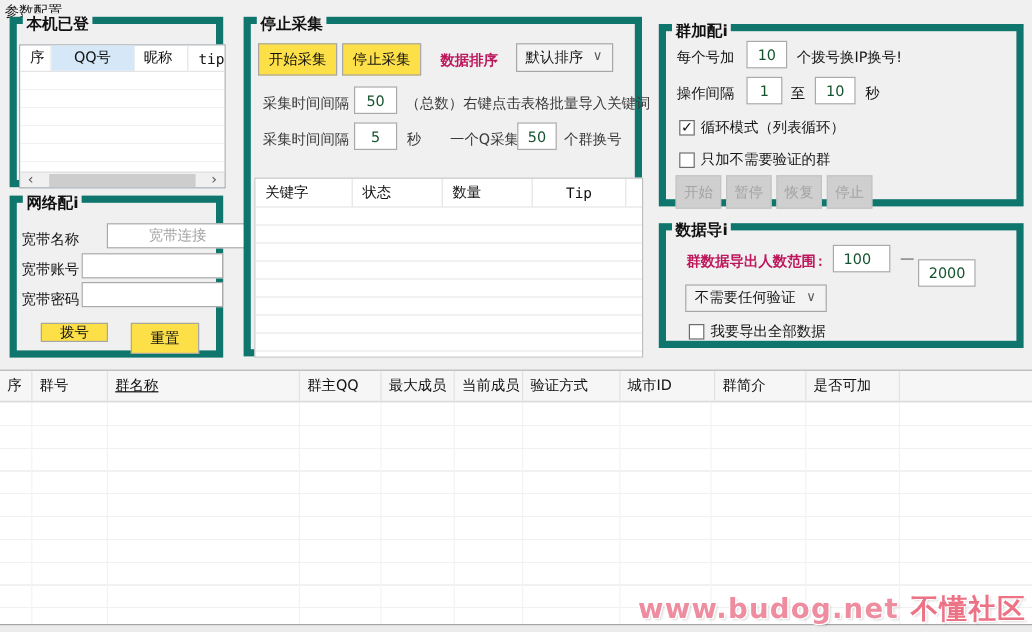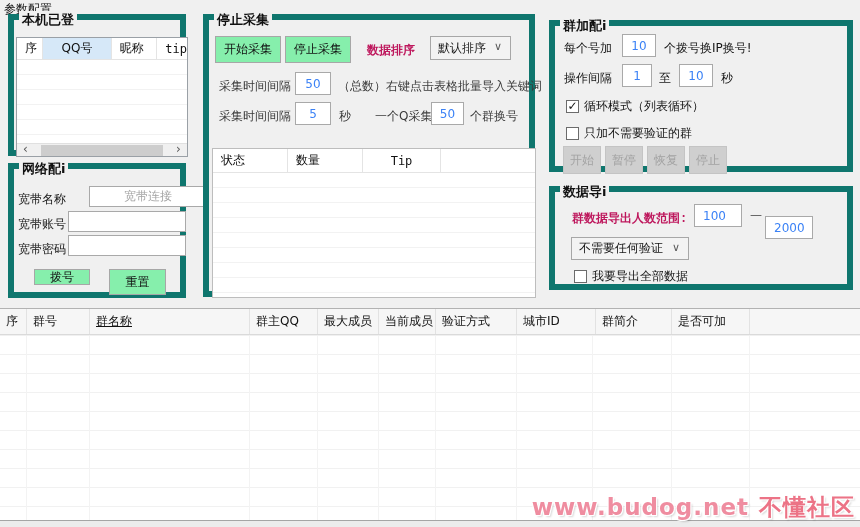--- a/index.html
+++ b/index.html
@@ -7,27 +7,27 @@
   body { font-family:"DejaVu Sans","Liberation Sans",sans-serif; font-size:12px; color:#151515; }
   #app { position:relative; width:860px; height:527px; background:#f0f0f0; overflow:hidden; }
 
   .lbl { position:absolute; white-space:nowrap; font-size:12px; }
   .green { color:#be185d; font-weight:bold; }
 
   .group { position:absolute; border:6px solid #0f766e;padding-left:28px; }
   .glabel { position:absolute; top:-9px; left:5px; background:#f0f0f0; padding:0 3px;
             font-weight:bold; font-size:13px; color:#111; white-space:nowrap; }
 
-  .btn { position:absolute; background:#86efac; border:1px solid #a7a7a7; font-size:12px;
+  .btn { position:absolute; background:#fde047; border:1px solid #a7a7a7; font-size:12px;
          color:#111; display:flex; align-items:center; justify-content:center; cursor:default;
          font-family:inherit; }
   .btn.disabled { background:#cfcfcf; border-color:#c4c4c4; color:#a3a3a3; }
 
   .tin { position:absolute; background:#fff; border:1px solid #a9a9a9; font-size:12px;
-         font-family:inherit; color:#3b82f6; text-align:center; outline:none; }
+         font-family:inherit; color:#14532d; text-align:center; outline:none; }
   .tin.leftpad { text-align:left; padding-left:8px; }
   .tin.ghost { color:#a3a3a3; }
 
   .combo { position:absolute; background:#f3f3f3; border:1px solid #a7a7a7; display:flex;
            align-items:center; padding-left:7px; }
   .combo .chev { position:absolute; right:8px; top:3px; color:#5a5a5a; font-size:11px; }
 
   .cb { position:absolute; display:flex; align-items:center; }
   .cb .box { width:13px; height:13px; background:#fff; border:1px solid #6b6b6b; margin-right:5px;
              display:flex; align-items:center; justify-content:center; font-size:12px; line-height:11px; color:#111; }
@@ -115,20 +115,21 @@
 
     <span class="lbl" style="left:10px; top:88px; color:#3a3a3a;">采集时间间隔</span>
     <input class="tin" style="left: 86px; top: 82px; width: 36px; height: 23px;" value="5">
     <span class="lbl" style="left:130px; top:88px; color:#3a3a3a;">秒</span>
     <span class="lbl" style="left:166px; top:88px; color:#3a3a3a;">一个Q采集</span>
     <input class="tin" style="left: 222px; top: 82px; width: 33px; height: 23px;" value="50">
     <span class="lbl" style="left:261px; top:88px; color:#3a3a3a;">个群换号</span>
 
     <div class="mini-table" style="left:3px; top:128px; width:324px; height:150px; border-color:#bdbdbd;">
       <div class="mt-header" style="height:24px;">
+        <div class="mt-hcell" style="width:81px;">关键字</div>
         <div class="mt-hcell" style="width:75px;">状态</div>
         <div class="mt-hcell" style="width:75px;">数量</div>
         <div class="mt-hcell" style="width:78px; justify-content:center; padding-left:0; font-family:'DejaVu Sans Mono',monospace;">Tip</div>
         <div class="mt-hcell" style="flex:1; border-right:none;"></div>
       </div>
       <div class="rowlines" style="top:24px;"></div>
     </div>
   </div>
 
   <div class="group" style="left:549px; top:20px; width:304px; height:152px;">

